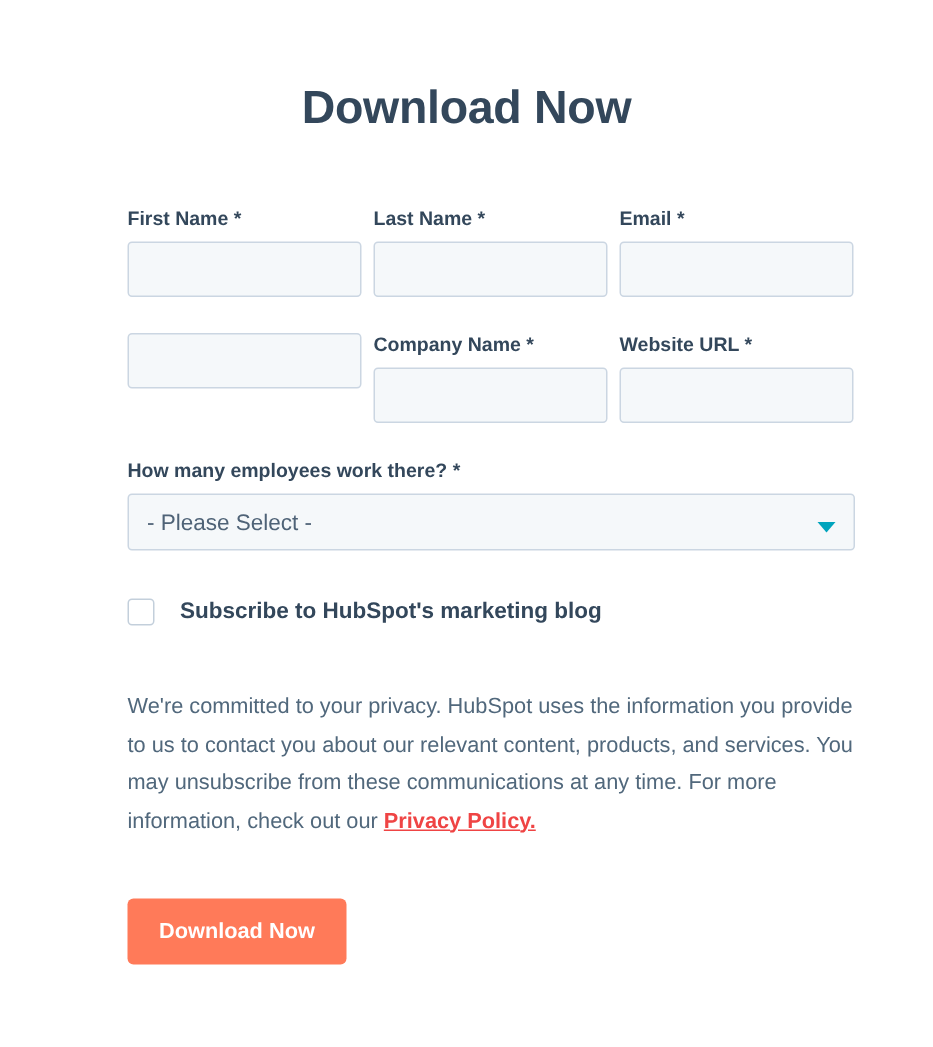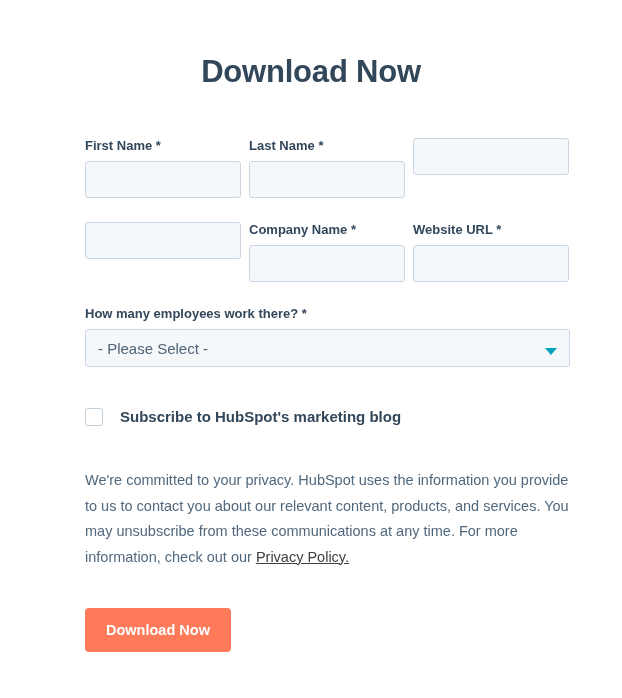--- a/index.html
+++ b/index.html
@@ -119,21 +119,21 @@
     border-left: 6px solid transparent;
     border-right: 6px solid transparent;
     border-top: 7px solid #00a4bd;
     pointer-events: none;
   }
 
   
   .checkbox-row {
     display: flex;
     align-items: flex-start;
-    margin-top: 35px;
+    margin-top: 26px;
   }
   .checkbox-box {
     box-sizing: border-box;
     width: 18px;
     height: 18px;
     background: #ffffff;
     border: 1px solid #c3cfdb;
     border-radius: 3px;
     flex: 0 0 18px;
     cursor: pointer;
@@ -149,22 +149,22 @@
 
   
   .privacy-text {
     margin-top: 42px;
     width: 490px;
     font-size: 14.5px;
     line-height: 25.5px;
     color: #51687c;
   }
   .privacy-link {
-    color: #404040;
-    font-weight: normal;
+    color: #ef4444;
+    font-weight: bold;
     text-decoration: underline;
     cursor: pointer;
     text-align: right;
   }
 
   
   .submit-button {
     margin-top: 38px;
     display: inline-block;
     box-sizing: border-box;
@@ -195,20 +195,21 @@
     <div class="field-row">
       <div class="field">
         <label class="field-label"><span>First Name</span> <span class="req">*</span></label>
         <input class="text-input" type="text" placeholder="" style="">
       </div>
       <div class="field">
         <label class="field-label"><span>Last Name</span> <span class="req">*</span></label>
         <input class="text-input" type="text" placeholder="" style="">
       </div>
       <div class="field">
+        <label class="field-label"><span>Email </span> <span class="req">*</span></label>
         <input class="text-input" type="text" placeholder="" style="">
       </div>
     </div>
 
     
     <div class="field-row">
       <div class="field">
         <input class="text-input" type="text" placeholder="" style="">
       </div>
       <div class="field">

